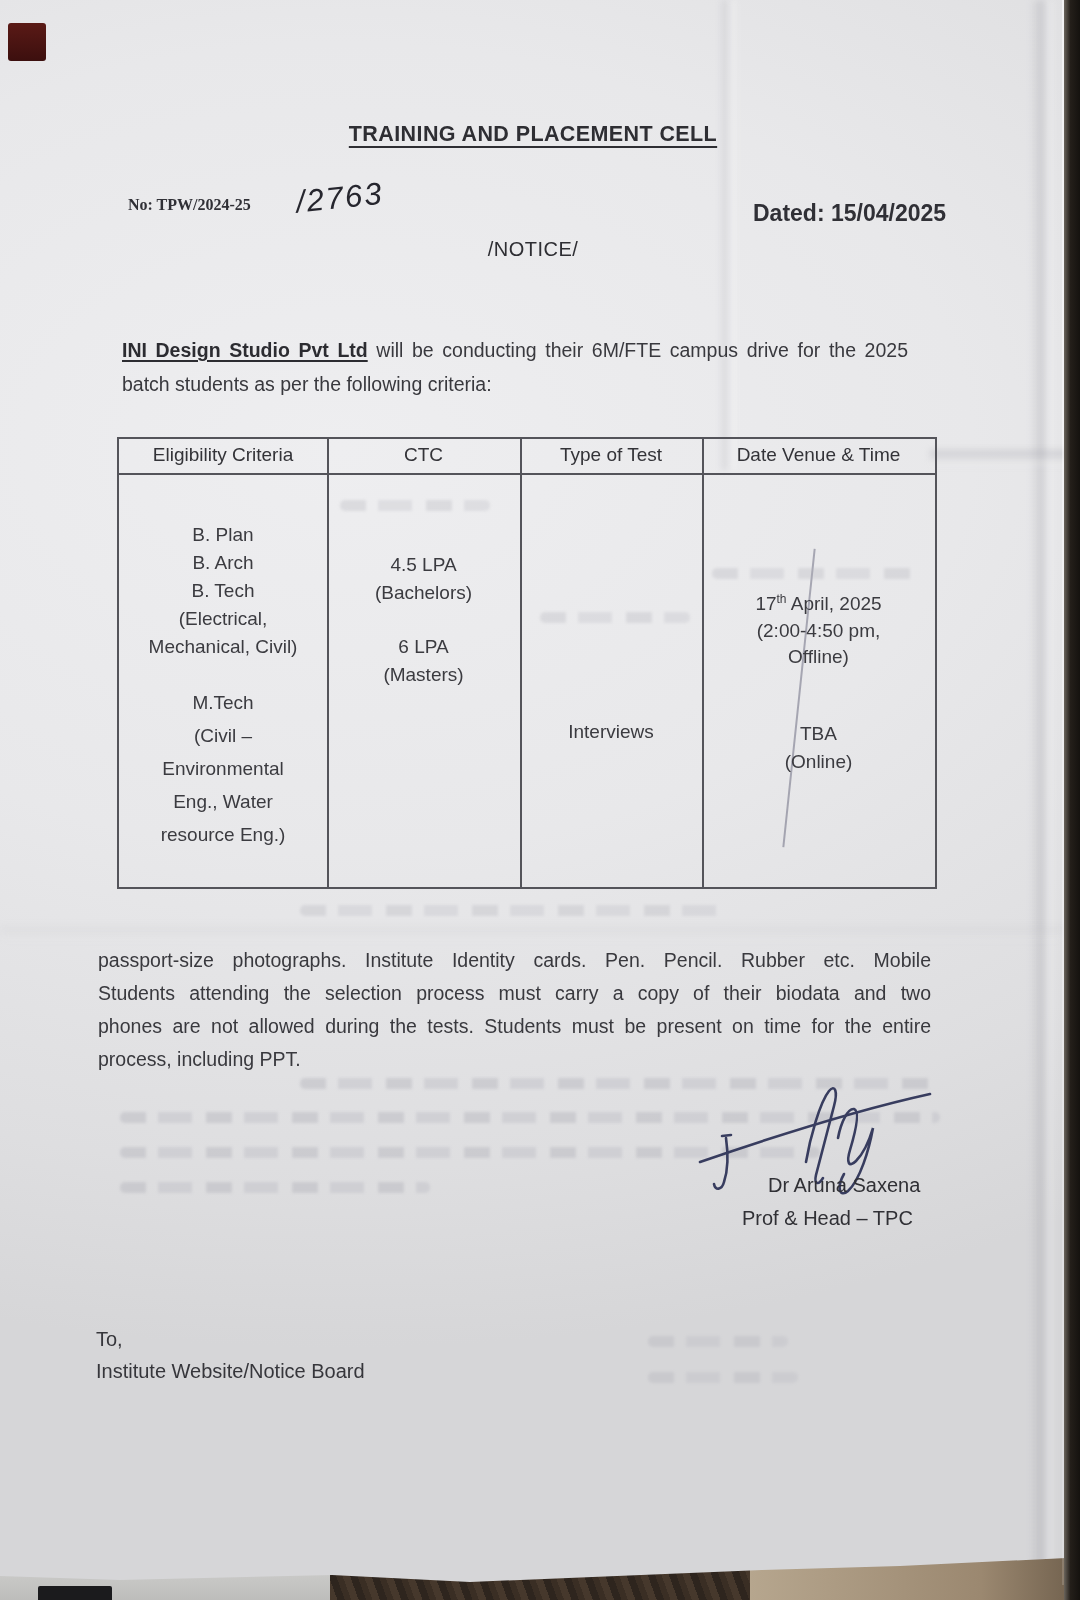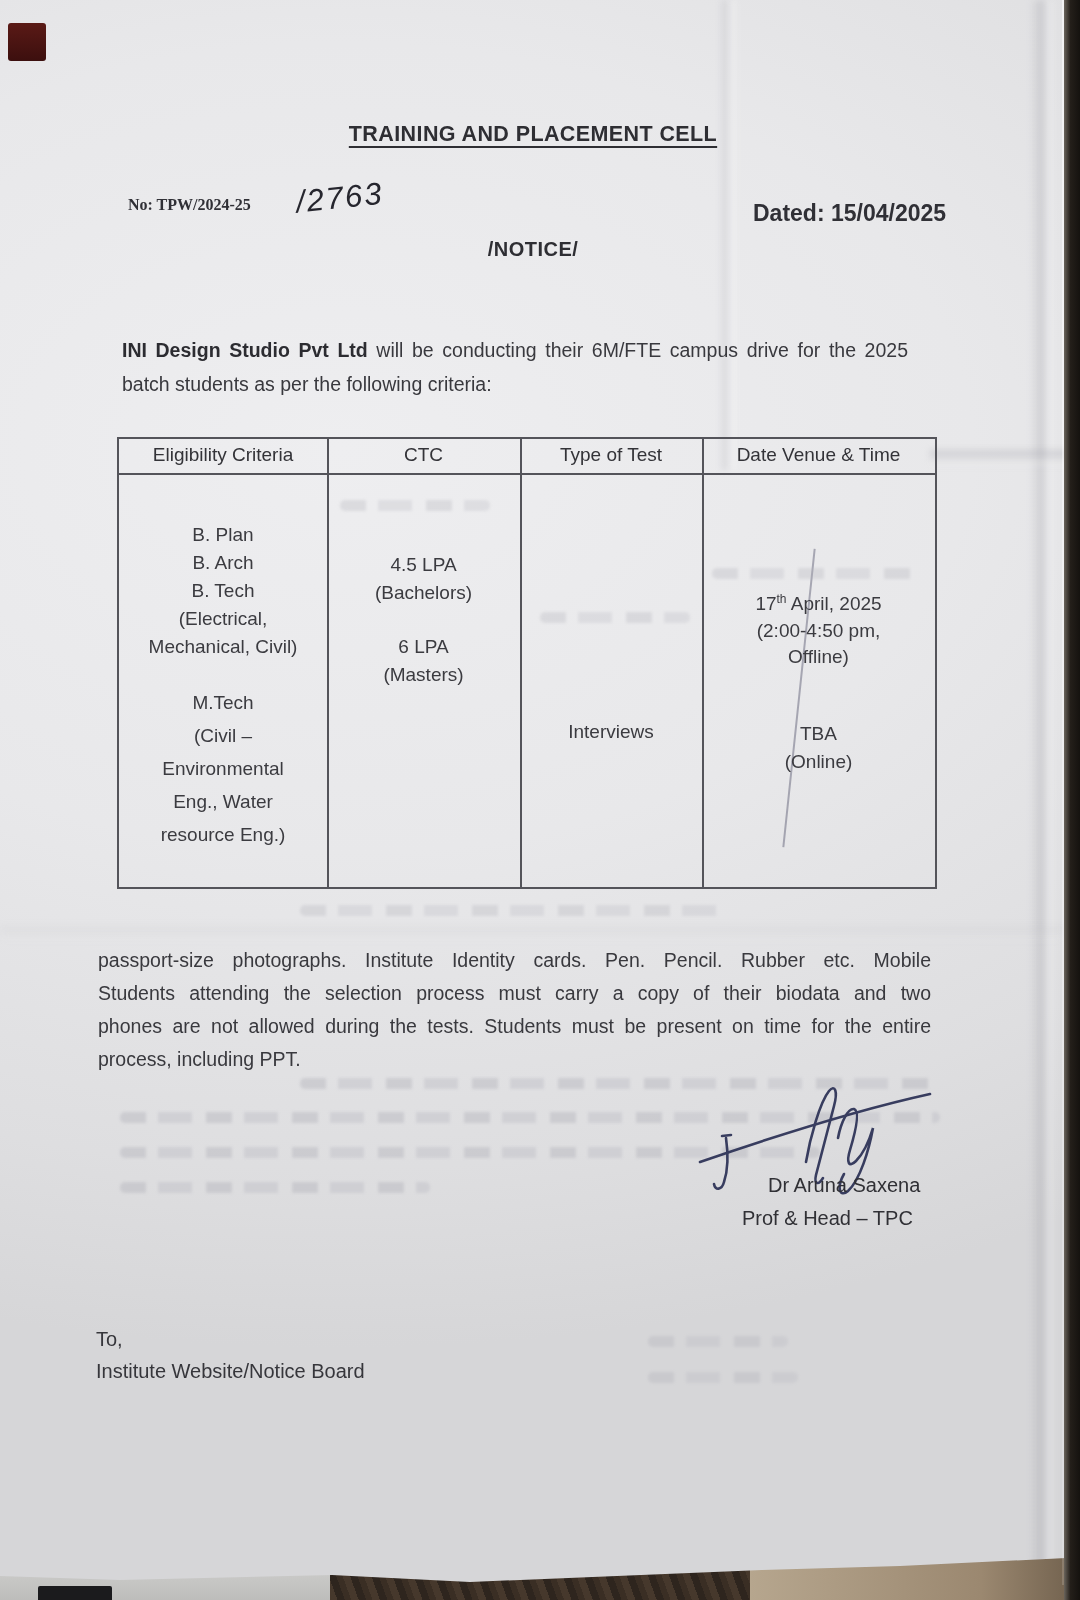--- a/index.html
+++ b/index.html
@@ -44,26 +44,26 @@
 
   
   .abs{position:absolute;white-space:nowrap;}
   .doc-title{left:0;top:102px;width:1066px;text-align:center;font-size:21.5px;font-weight:700;
     letter-spacing:.4px;color:#2e2e33;margin-top:20px;}
   .doc-title span{text-decoration:underline;text-decoration-thickness:2px;text-underline-offset:5px;}
   .ref-no{left:128px;top:196px;font-size:16px;font-weight:700;color:#303036;font-family:Liberation Serif, serif;}
   .ref-hand{left:296px;top:180px;font-size:31px;font-style:italic;letter-spacing:2px;
     color:#26262e;transform:rotate(-6deg);font-weight:400;}
   .dated{left:753px;top:200px;font-size:23px;font-weight:700;color:#303036;}
-  .notice-heading{left:0;top:238px;width:1066px;text-align:center;font-size:20px;font-weight:700;
+  .notice-heading{left:0;top:238px;width:1066px;text-align:center;font-size:20px;font-weight:400;
     letter-spacing:.5px;color:#2e2e33;}
 
   .intro{left:122px;top:333px;width:786px;font-size:19.5px;line-height:34px;color:#39393e;}
   .intro .l1{text-align:justify;text-align-last:justify;white-space:normal;}
-  .intro .company{font-weight:700;text-decoration-thickness:1.8px;text-underline-offset:3px;color:#2c2c31;}
+  .intro .company{font-weight:700;text-decoration:underline;text-decoration-thickness:1.8px;text-underline-offset:3px;color:#2c2c31;}
 
   
   .ttable{position:absolute;left:117px;top:437px;width:816px;height:448px;
     border:2px solid #54545a;font-size:19px;color:#3b3b40;}
   .vline{position:absolute;top:0;width:2px;height:100%;background:#54545a;}
   .hline{position:absolute;left:0;top:34px;width:100%;height:2px;background:#54545a;}
   .th{position:absolute;top:5px;text-align:center;font-size:19px;color:#333338;}
   .cellblock{position:absolute;text-align:center;white-space:nowrap;}
   sup{font-size:12px;text-align:right;}
 

